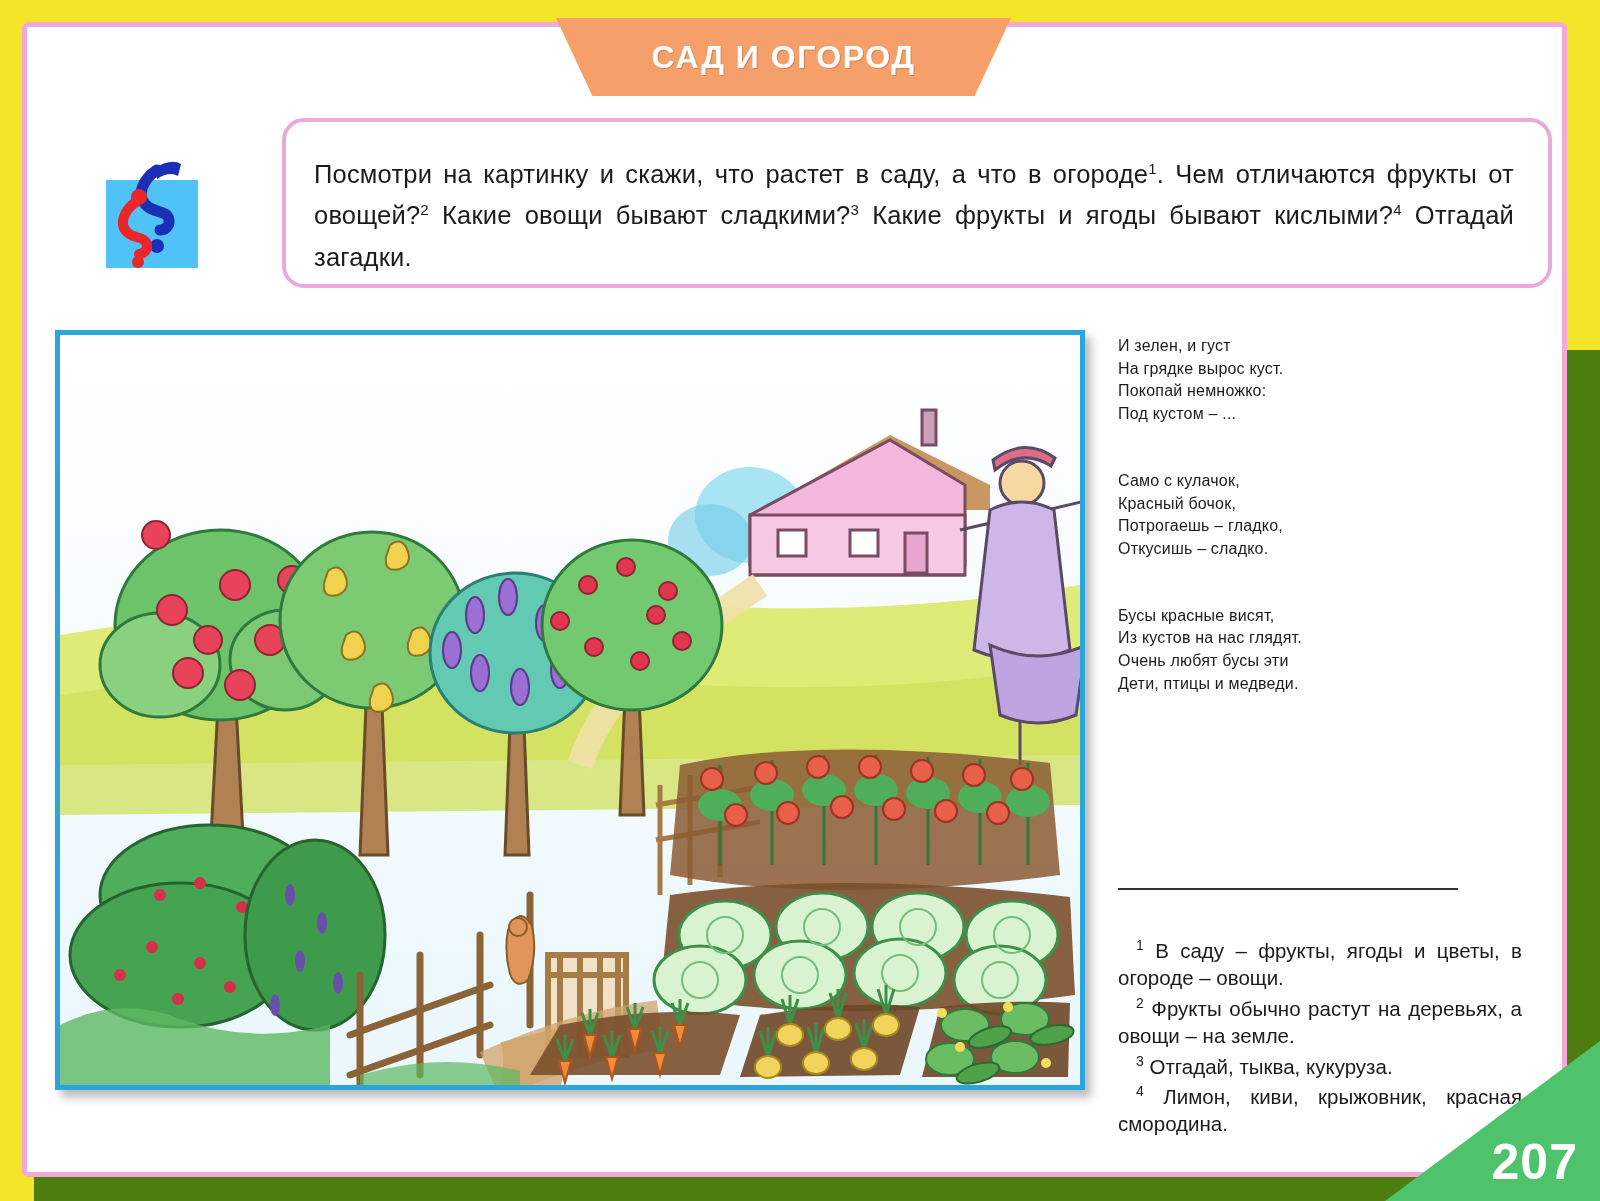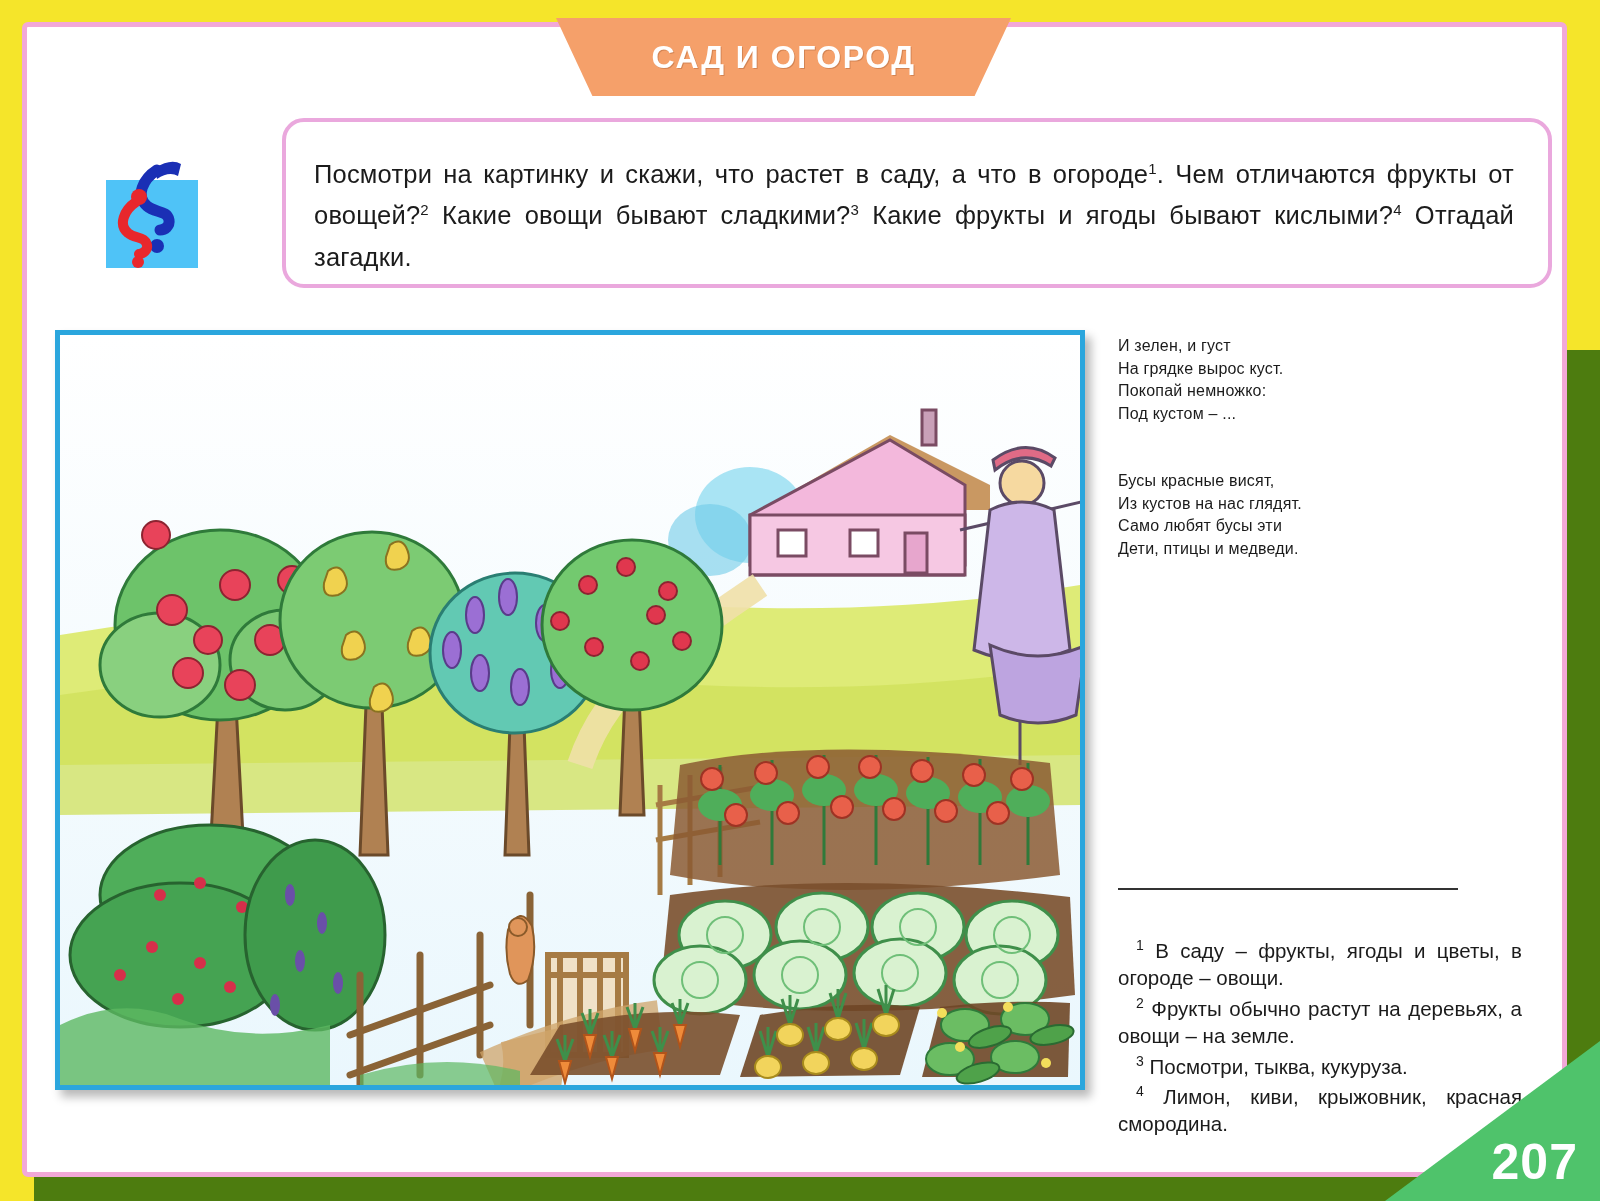--- a/index.html
+++ b/index.html
@@ -464,30 +464,34 @@
       <path d="M0 690 q60 -30 120 -6 q70 26 150 6 l0 60 l-270 0z" fill="#5cb861" opacity=".8"></path>
       <path d="M300 740 q80 -24 160 -4 l0 14 l-160 0z" fill="#5cb861" opacity=".7"></path>
     </svg>
   </div>
 
   <div class="riddles">
     <div class="riddle">И зелен, и густ
 На грядке вырос куст.
 Покопай немножко:
 Под кустом – ...</div>
+    <div class="riddle">Само с кулачок,
+Красный бочок,
+Потрогаешь – гладко,
+Откусишь – сладко.</div>
     <div class="riddle">Бусы красные висят,
 Из кустов на нас глядят.
-Само любят бусы эти
+Очень любят бусы эти
 Дети, птицы и медведи.</div>
   </div>
 
   <div class="footnote-rule"></div>
   <div class="footnotes">
     <p><sup>1</sup><span> В саду – фрукты, ягоды и цветы, в огороде – овощи.</span></p>
     <p><sup>2</sup><span> Фрукты обычно растут на деревьях, а овощи – на земле.</span></p>
-    <p><sup>3</sup><span> Посмотри, тыква, кукуруза.</span></p>
+    <p><sup>3</sup><span> Отгадай, тыква, кукуруза.</span></p>
     <p><sup>4</sup><span> Лимон, киви, крыжовник, красная смородина.</span></p>
   </div>
 
   <div class="corner-green"></div>
   <div class="page-number">207</div>
 
 </div>
 
 </body></html>

